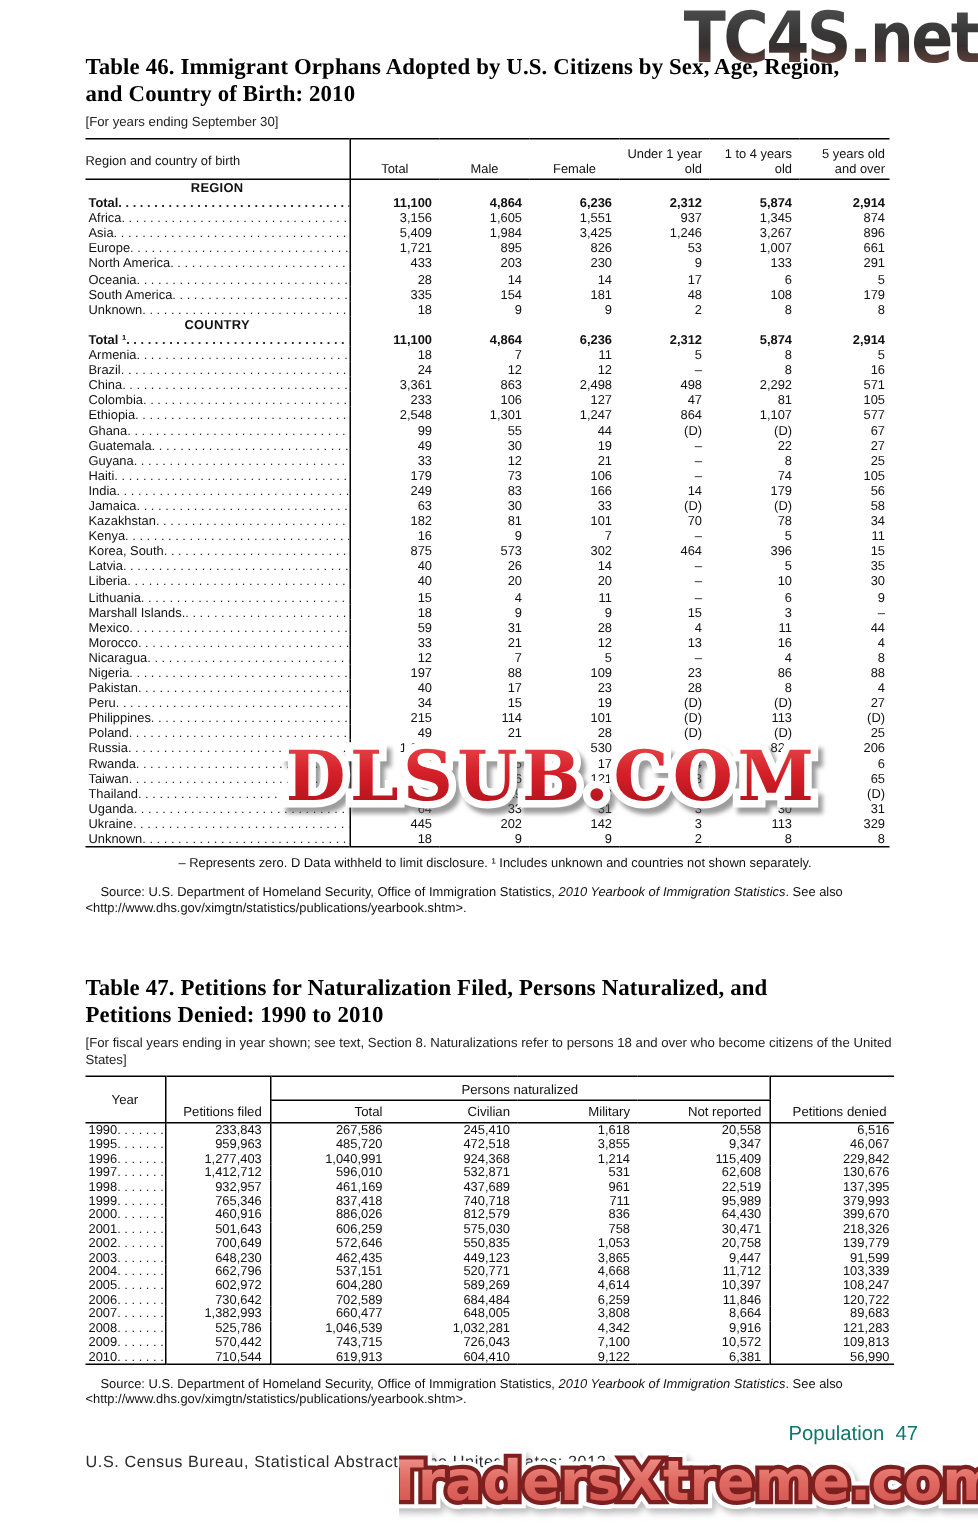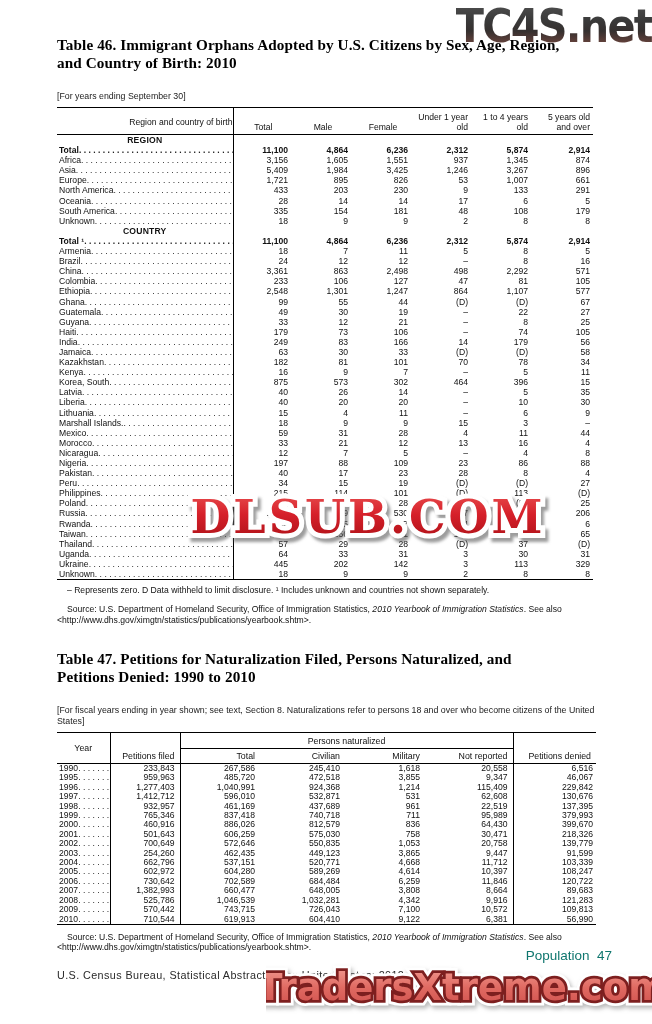--- a/index.html
+++ b/index.html
@@ -9,34 +9,34 @@
     font-family:"Liberation Sans", sans-serif;
   }
   
   #t46block { position:absolute; left:57px; top:36px; width:536px; }
   #t47block { position:absolute; left:57px; top:650px; width:539px; }
   .tbl-title {
     font-family:"Liberation Serif", serif; font-weight:bold;
     font-size:15.2px; line-height:18px; color:#000; white-space:pre-line;
     letter-spacing:.1px; margin:0;
   }
-  .tbl-note { font-size:8.8px; line-height:11px; color:#222; margin-top:19px; }
+  .tbl-note { font-size:8.8px; line-height:11px; color:#222; margin-top:4px; }
   
   table { border-collapse:collapse; table-layout:fixed; margin-top:5px;
           border-top:1.4px solid #000; border-bottom:1.4px solid #000; }
   #t46 { width:536px; }
   #t47 { width:539px; }
   th, td { padding:0; font-weight:normal; }
   #t46 td, #t46 th { font-size:8.6px; }
   #t46 tbody td { line-height:10.1px; height:10.1px; }
   #t47 td, #t47 th { font-size:8.6px; }
   #t47 tbody td { line-height:9.4px; height:9.4px; }
   thead th { vertical-align:bottom; white-space:pre-line; }
   #t46 thead th { border-bottom:1px solid #000; padding-top:4px; padding-bottom:2px; }
-  th.label-col { text-align:right; vertical-align:middle; font-size:8.8px; }
+  th.label-col { text-align:left; vertical-align:middle; font-size:8.8px; }
   .b-r { border-right:1px solid #000; }
   .b-l { border-left:1px solid #000; }
   td.num, th.num { text-align:right; padding-right:5px; }
   td.num:last-child, th.num:last-child { padding-right:3px; }
   th.ctr { text-align:center; padding-right:0; }
   td.label { overflow:hidden; }
   td.label .t { white-space:nowrap; padding-left:2px; }
   td.label { display:block-; }
   .lblflex { display:flex; overflow:hidden; }
   .dots { flex:1 1 auto; overflow:hidden; white-space:nowrap; color:#222; }
@@ -44,21 +44,21 @@
   td.sect { text-align:center; font-size:8.8px; letter-spacing:.2px;font-weight:bold; }
   tr.bold td { font-weight:bold; }
   
   #t47 thead th { font-size:8.8px; }
   #t47 thead .group-h { text-align:center; border-bottom:1px solid #000; padding:3px 0 2px; }
   #t47 thead tr.sub th { border-bottom:1px solid #000; padding:2px 5px 2px 0; }
   #t47 thead th[rowspan] { border-bottom:1px solid #000; }
   #t47 .year-h { vertical-align:middle; text-align:center; }
   #t47 .pf-h, #t47 .pd-h { text-align:right; padding-right:5px; padding-bottom:2px; }
   
-  .footnote { font-size:8.6px; line-height:10.5px; margin-top:5px; text-indent:10px; color:#111; }
+  .footnote { font-size:8.6px; line-height:10.5px; margin-top:5px; text-indent:10px; color:#111;text-align:center; }
   .source { font-size:8.6px; line-height:10.5px; margin-top:0; text-indent:10px; color:#111; }
   .source .it { font-style:italic; }
   #t47block .source { margin-top:7px; }
   
   #popline { position:absolute; top:948px; right:40px; font-size:13.5px; color:#0f766e; white-space:pre; }
   #censusline { position:absolute; top:969px; left:57px; font-size:10.8px; letter-spacing:.4px; color:#2a2a2a; }
   
   #wm-top {
     position:absolute; top:-2px; right:0px; z-index:5;
     font-family:"DejaVu Sans", sans-serif; font-weight:bold;
@@ -883,21 +883,21 @@
             <td class="num b-r">20,758</td>
             <td class="num">139,779</td>
           </tr>
           <tr>
             <td class="label b-r">
               <div class="lblflex">
                 <span class="t">2003</span>
                 <span class="dots"></span>
               </div>
             </td>
-            <td class="num b-r">254,260</td>
+            <td class="num b-r">648,230</td>
             <td class="num">462,435</td>
             <td class="num">449,123</td>
             <td class="num">3,865</td>
             <td class="num b-r">9,447</td>
             <td class="num">91,599</td>
           </tr>
           <tr>
             <td class="label b-r">
               <div class="lblflex">
                 <span class="t">2004</span>

